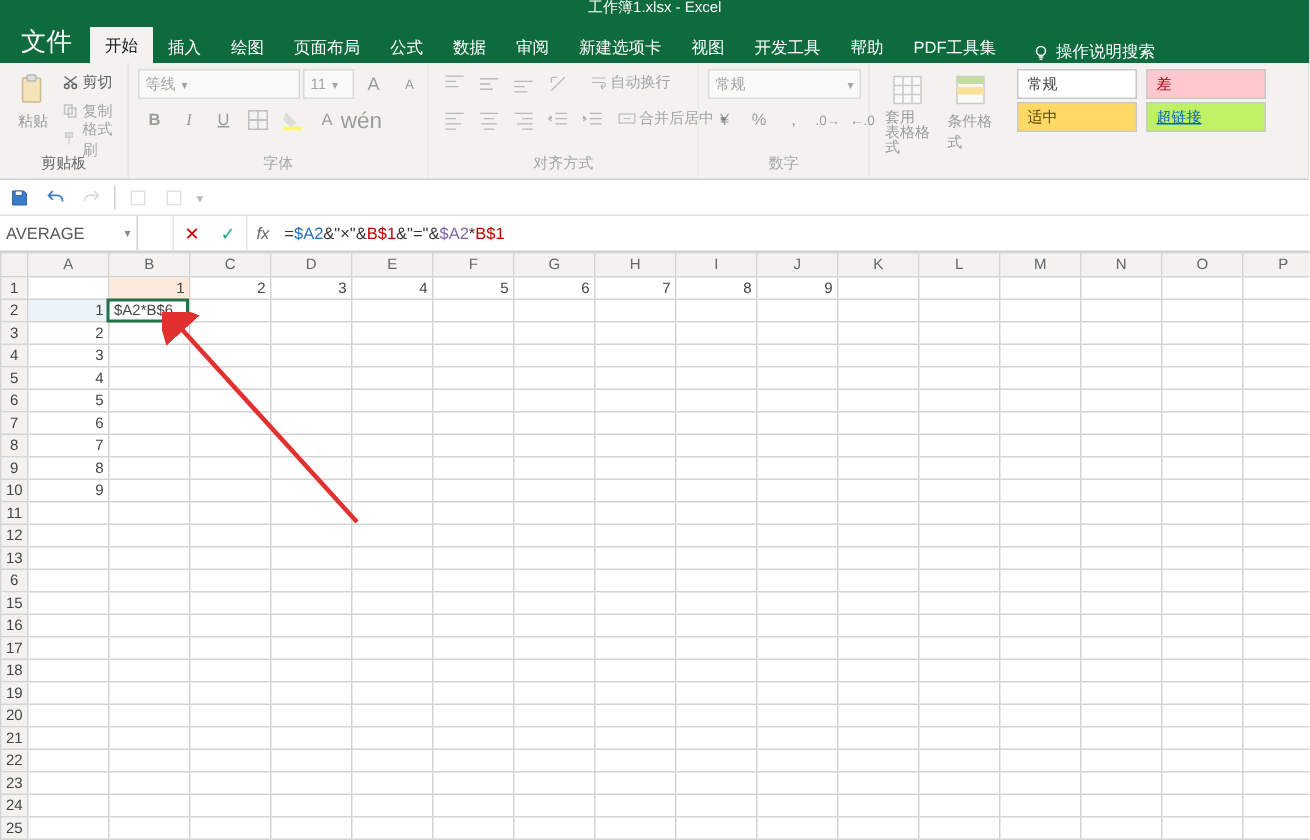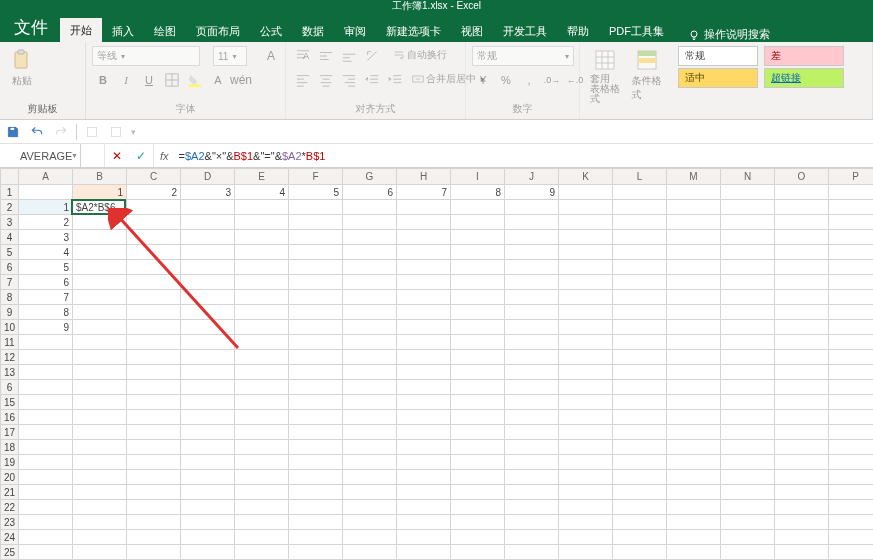--- a/index.html
+++ b/index.html
@@ -22,21 +22,21 @@
   .group { display: flex; flex-direction: column; justify-content: space-between; border-right: 1px solid #e1e1e1; padding: 4px 6px 2px 6px; }
   .group-controls { display: flex; align-items: flex-start; gap: 3px; }
   .group-label { text-align: center; font-size: 10px; color: #666; padding-bottom: 1px; position: relative; }
 
   .big-btn { display: flex; flex-direction: column; align-items: center; padding: 2px 4px; }
   .big-btn .icon { width: 24px; height: 24px; margin-bottom: 2px; }
   .big-btn .lbl { font-size: 10px; color: #555; }
   .mini-row { display: flex; align-items: center; gap: 2px; font-size: 10px; color: #666; height: 18px; }
   .mini-row svg { flex-shrink: 0; }
   .disabled { opacity: 0.55; }
-  .font-row1 { display: flex; gap: 13px; }
+  .font-row1 { display: flex; gap: 2px; }
   .combo { height: 20px; border: 1px solid #c8c8c8; background: #fff; display: flex; align-items: center; padding: 0 4px; font-size: 10px; color: #666; }
   .combo .caret { margin-left: 4px; font-size: 8px; color: #666; }
   .font-row2 { display: flex; gap: 1px; }
   .rbtn { width: 22px; height: 20px; display: flex; align-items: center; justify-content: center; font-size: 11px; color: #555; }
   .rbtn.b { font-weight: bold; }
   .rbtn.i { font-style: italic; font-family: Georgia, serif; }
   .rbtn.u { text-decoration: underline; }
   .align-row { display: flex; gap: 1px; }
 
   .num-row { display: flex; gap: 1px; align-items: center; }
@@ -47,21 +47,21 @@
   .style-cell.bad { background: #ffc7ce; color: #9c0006; }
   .style-cell.neutral { background: #ffd966; color: #5a4500; }
   .style-cell.link { background: #bef264; color: #0563c1; text-decoration: underline; }
 
   
   .qat { height: 24px; background: #fff; border-bottom: 1px solid #e1e1e1; display: flex; align-items: center; padding: 0 4px; gap: 6px; }
   .qat .qbtn { width: 18px; height: 18px; display: flex; align-items: center; justify-content: center; }
 
   
   .formula-bar { height: 24px; display: flex; align-items: stretch; border-bottom: 1px solid #d0d0d0; }
-  .name-box { width: 81px; border-right: 1px solid #d0d0d0; display: flex; align-items: center; padding: 0 20px; font-size: 11px; color: #555; }
+  .name-box { width: 92px; border-right: 1px solid #d0d0d0; display: flex; align-items: center; padding: 0 4px; font-size: 11px; color: #555; }
   .name-box .caret { margin-left: auto; font-size: 8px; color: #888; }
   .fx-btns { display: flex; align-items: center; padding: 0 4px; gap: 8px; border-right: 1px solid #e6e6e6; }
   .fx-btns .b { width: 16px; display: flex; justify-content: center; font-size: 12px; color: #666; }
   .fx-label { display: flex; align-items: center; padding: 0 6px; font-style: italic; font-size: 11px; color: #666; }
   .formula-input { flex: 1; display: flex; align-items: center; padding: 0 4px; font-size: 11px; color: #333; white-space: pre; }
   .formula-input .op { color: #333; }
   .formula-input .ref1 { color: #1f6fbf; }
   .formula-input .ref2 { color: #c00000; }
   .formula-input .ref3 { color: #8064a2; }
 
@@ -116,20 +116,44 @@
 
   <div class="group" style="width:86px">
     <div class="group-controls">
       <div class="big-btn disabled">
         <svg class="icon" viewBox="0 0 24 24">
             <rect x="5" y="4" width="12" height="16" rx="1" fill="#f5d88a" stroke="#b08d3f"></rect>
             <rect x="8" y="2" width="6" height="4" rx="1" fill="#d0d0d0" stroke="#888"></rect>
           </svg>
         <span class="lbl">粘贴</span>
       </div>
+      <div style="display:flex;flex-direction:column;gap:1px">
+        <div class="mini-row">
+          <svg width="12" height="12" viewBox="0 0 24 24" fill="none" stroke="#666" stroke-width="2">
+              <circle cx="7" cy="17" r="3"></circle>
+              <circle cx="17" cy="17" r="3"></circle>
+              <path d="M4 4l16 12M20 4L4 16"></path>
+            </svg>
+          <span>剪切</span>
+        </div>
+        <div class="mini-row disabled">
+          <svg width="12" height="12" viewBox="0 0 24 24" fill="none" stroke="#999" stroke-width="2">
+              <rect x="4" y="4" width="10" height="12"></rect>
+              <rect x="9" y="8" width="10" height="12"></rect>
+            </svg>
+          <span>复制</span>
+        </div>
+        <div class="mini-row disabled">
+          <svg width="12" height="12" viewBox="0 0 24 24" fill="#ccc" stroke="#999">
+              <rect x="5" y="3" width="10" height="6"></rect>
+              <path d="M10 9v10"></path>
+            </svg>
+          <span>格式刷</span>
+        </div>
+      </div>
     </div>
     <div class="group-label">剪贴板</div>
   </div>
 
   <div class="group disabled" style="width:200px">
     <div class="group-controls" style="flex-direction:column;gap:4px">
       <div class="font-row1">
         <div class="combo" style="width:108px">
           <span>等线</span>
             <span class="caret">▾</span>
@@ -158,21 +182,21 @@
         <div class="rbtn">
             <svg width="14" height="14" viewBox="0 0 16 16">
               <path d="M3 2l8 8-4 4-6-6z" fill="#ccc"></path>
               <rect x="1" y="13" width="14" height="3" fill="#ffff00"></rect>
             </svg>
           </div>
         <div class="rbtn">
             <span style="color:#555">A</span>
           </div>
         <div class="rbtn">
-            <span style="font-size:12px">wén</span>
+            <span style="font-size:15px">wén</span>
           </div>
       </div>
     </div>
     <div class="group-label">字体</div>
   </div>
 
   <div class="group disabled" style="width:180px">
     <div class="group-controls" style="flex-direction:column;gap:4px">
       <div class="align-row">
         <div class="rbtn">

